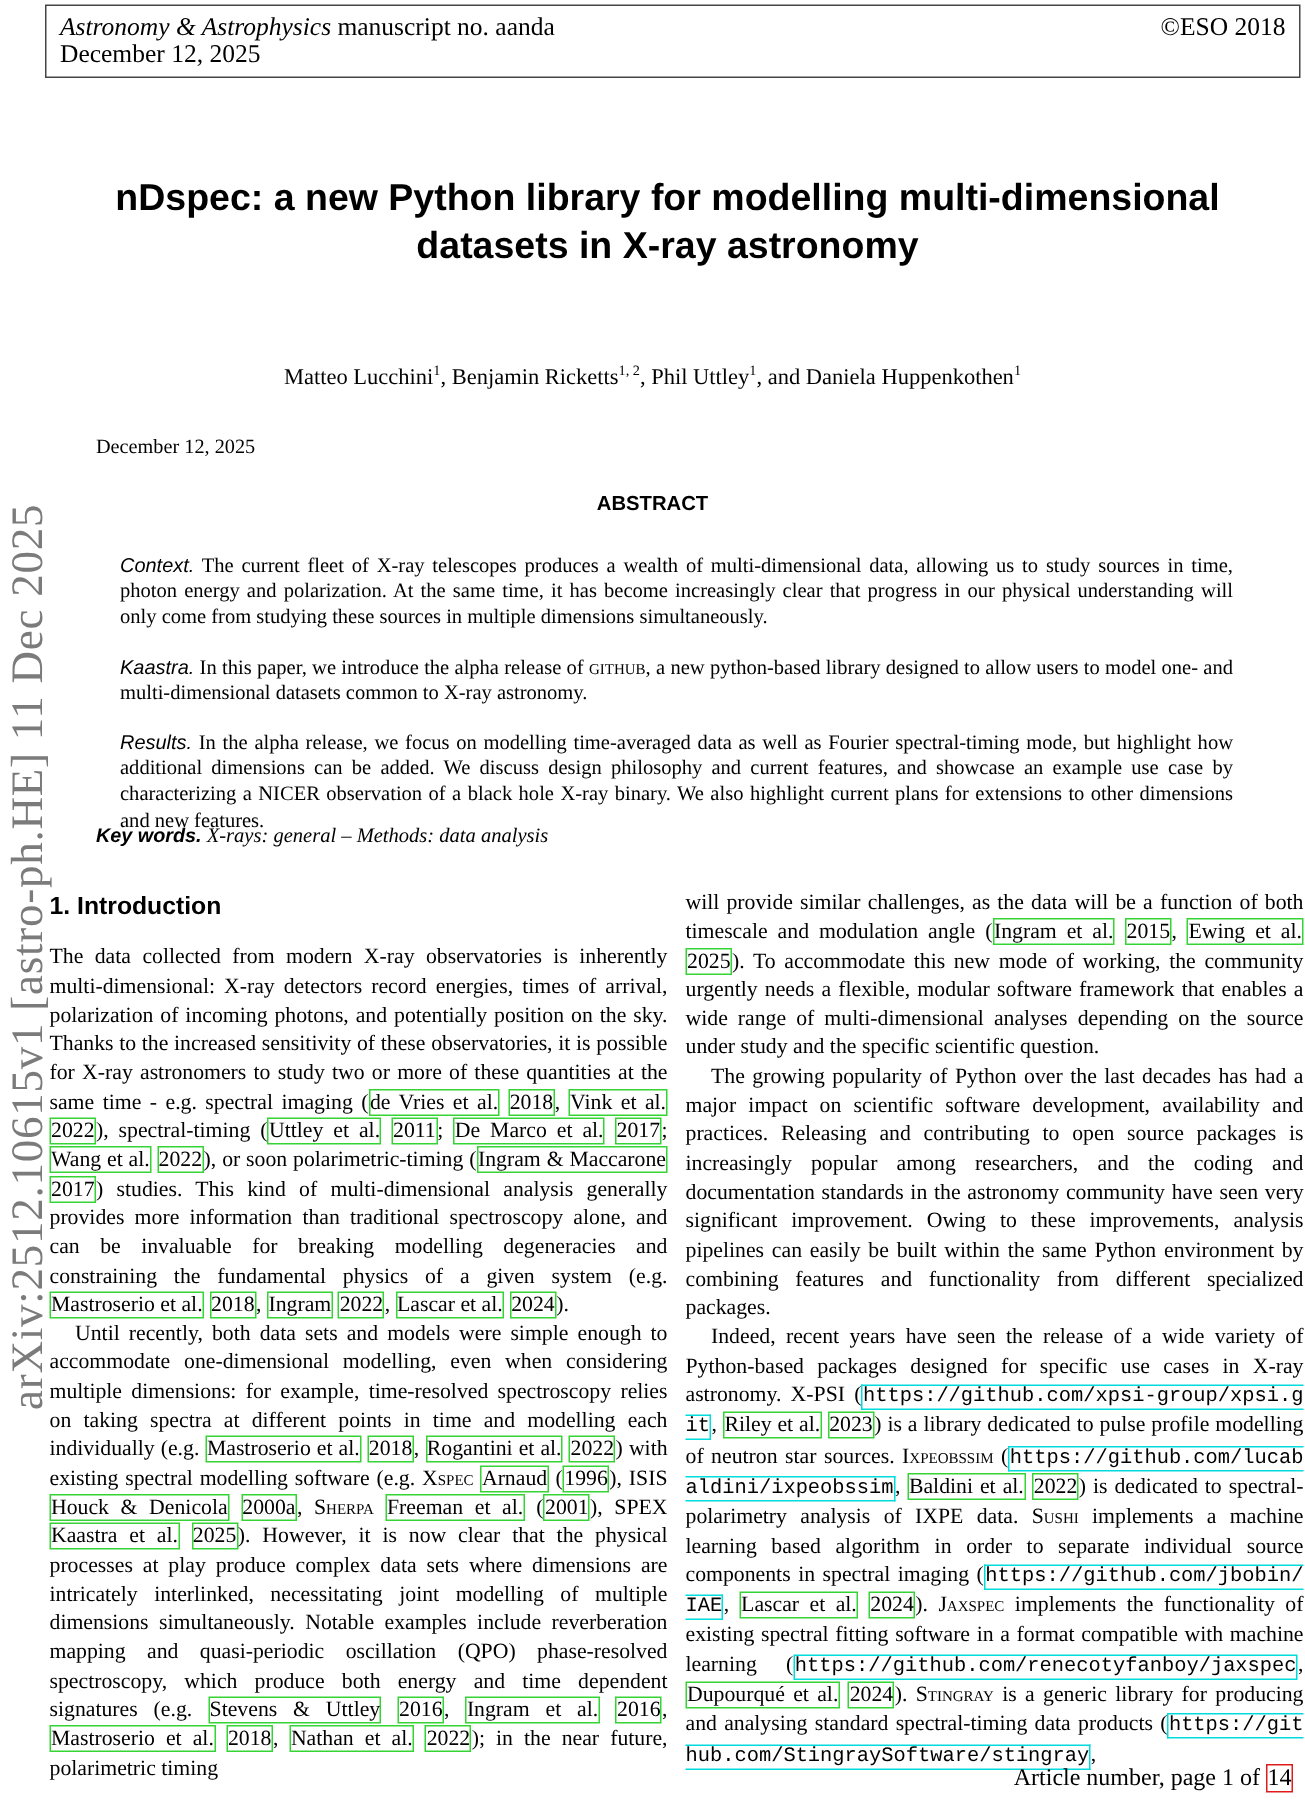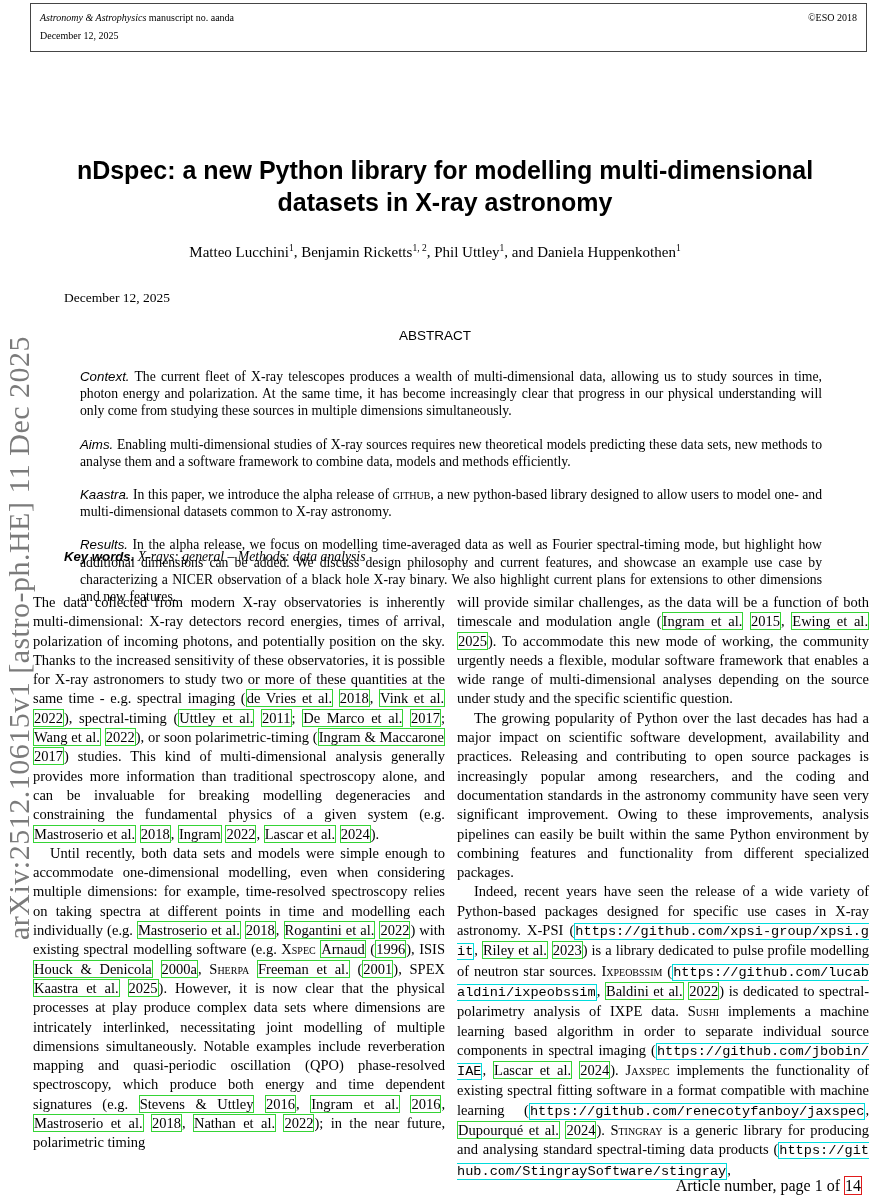--- a/index.html
+++ b/index.html
@@ -14,39 +14,39 @@
     transform-origin:0 0; transform:rotate(-90deg);
     font-size:30px; letter-spacing:0.5px; white-space:nowrap;
     color:var(--wm-gray,#7b7b7b); font-family:"Liberation Serif",serif;
   }
 
   
   .header-box {
     position:absolute; left:30px; top:3px; right:3px;
     border:1px solid #454545; box-sizing:border-box;
     display:flex; justify-content:space-between; align-items:flex-start;
-    padding:5px 9px 7px 9px; font-size:10px; line-height:17.5px;gap:26px;
+    padding:5px 9px 7px 9px; font-size:17px; line-height:17.5px;gap:26px;
   }
 
   
   .title {
     position:absolute; top:116px; left:30px; right:10px; text-align:center;
     font-family:"Liberation Sans",sans-serif; font-weight:bold;
-    font-size:25px; line-height:32px;margin-top:38px;
+    font-size:25px; line-height:32px;
   }
   .authors { position:absolute; top:198px; left:0; width:100%; text-align:center; font-size:15px;margin-top:46px; }
 
   .affils { position:absolute; top:241px; left:64px; right:30px; font-size:13.3px; line-height:17.5px; }
   .affil { padding-left:15px; text-indent:-15px; }
   .date { position:absolute; top:290px; left:64px; font-size:13.5px; }
 
   
   .abstract-head {
     position:absolute; top:328px; left:0; width:100%; text-align:center;
-    font-family:"Liberation Sans",sans-serif; font-weight:normal; font-size:13.5px;
+    font-family:"Liberation Sans",sans-serif; font-weight:bold; font-size:13.5px;
   }
   .abstract {
     position:absolute; top:352px; left:64px; width:774px;
     font-size:13.7px; line-height:17.2px; text-align:justify;
   }
   .abstract p { margin:16px; }
   .keywords { position:absolute; top:549px; left:64px; width:774px; font-size:13.7px;font-style:italic; }
 
   
   .columns { position:absolute; top:593px; left:33px; width:836px; display:flex; gap:12px; }
@@ -92,29 +92,29 @@
 
   <div class="authors"><span>Matteo Lucchini</span><sup class="seg-sup">1</sup><span>, Benjamin Ricketts</span><sup class="seg-sup">1, 2</sup><span>, Phil Uttley</span><sup class="seg-sup">1</sup><span>, and Daniela Huppenkothen</span><sup class="seg-sup">1</sup></div>
 
 
   <div class="date">December 12, 2025</div>
 
   <div class="abstract-head">ABSTRACT</div>
 
   <div class="abstract">
     <p><span class="seg-lead">Context.</span><span> The current fleet of X-ray telescopes produces a wealth of multi-dimensional data, allowing us to study sources in time, photon energy and polarization. At the same time, it has become increasingly clear that progress in our physical understanding will only come from studying these sources in multiple dimensions simultaneously.</span></p>
-    <p><span class="seg-lead">Aims.</span><span> Enabling multi-dimensional studies of X-ray sources requires new theoretical models predicting these data sets, new methods to analyse them and a software framework to combine data, models and methods efficiently.</span></p>
     <p><span class="seg-lead">Kaastra.</span><span> In this paper, we introduce the alpha release of </span><span class="seg-sc">github</span><span>, a new python-based library designed to allow users to model one- and multi-dimensional datasets common to X-ray astronomy.</span></p>
     <p><span class="seg-lead">Results.</span><span> In the alpha release, we focus on modelling time-averaged data as well as Fourier spectral-timing mode, but highlight how additional dimensions can be added. We discuss design philosophy and current features, and showcase an example use case by characterizing a NICER observation of a black hole X-ray binary. We also highlight current plans for extensions to other dimensions and new features.</span></p>
   </div>
 
   <div class="keywords"><span class="seg-bsans">Key words.</span><span>  X-rays: general – Methods: data analysis</span></div>
 
   <div class="columns">
     <div class="col">
+      <div class="section-heading">1. Introduction</div>
       <p><span>The data collected from modern X-ray observatories is inherently multi-dimensional: X-ray detectors record energies, times of arrival, polarization of incoming photons, and potentially position on the sky. Thanks to the increased sensitivity of these observatories, it is possible for X-ray astronomers to study two or more of these quantities at the same time - e.g. spectral imaging (</span><span class="seg-cite">de Vries et al.</span><span> </span><span class="seg-cite">2018</span><span>, </span><span class="seg-cite">Vink et al.</span><span> </span><span class="seg-cite">2022</span><span>), spectral-timing (</span><span class="seg-cite">Uttley et al.</span><span> </span><span class="seg-cite">2011</span><span>; </span><span class="seg-cite">De Marco et al.</span><span> </span><span class="seg-cite">2017</span><span>; </span><span class="seg-cite">Wang et al.</span><span> </span><span class="seg-cite">2022</span><span>), or soon polarimetric-timing (</span><span class="seg-cite">Ingram &amp; Maccarone</span><span> </span><span class="seg-cite">2017</span><span>) studies. This kind of multi-dimensional analysis generally provides more information than traditional spectroscopy alone, and can be invaluable for breaking modelling degeneracies and constraining the fundamental physics of a given system (e.g. </span><span class="seg-cite">Mastroserio et al.</span><span> </span><span class="seg-cite">2018</span><span>, </span><span class="seg-cite">Ingram</span><span> </span><span class="seg-cite">2022</span><span>, </span><span class="seg-cite">Lascar et al.</span><span> </span><span class="seg-cite">2024</span><span>).</span></p>
       <p class="indent"><span>Until recently, both data sets and models were simple enough to accommodate one-dimensional modelling, even when considering multiple dimensions: for example, time-resolved spectroscopy relies on taking spectra at different points in time and modelling each individually (e.g. </span><span class="seg-cite">Mastroserio et al.</span><span> </span><span class="seg-cite">2018</span><span>, </span><span class="seg-cite">Rogantini et al.</span><span> </span><span class="seg-cite">2022</span><span>) with existing spectral modelling software (e.g. </span><span class="seg-sc">Xspec</span><span> </span><span class="seg-cite">Arnaud</span><span> (</span><span class="seg-cite">1996</span><span>), ISIS </span><span class="seg-cite">Houck &amp; Denicola</span><span> </span><span class="seg-cite">2000a</span><span>, </span><span class="seg-sc">Sherpa</span><span> </span><span class="seg-cite">Freeman et al.</span><span> (</span><span class="seg-cite">2001</span><span>), SPEX </span><span class="seg-cite">Kaastra et al.</span><span> </span><span class="seg-cite">2025</span><span>). However, it is now clear that the physical processes at play produce complex data sets where dimensions are intricately interlinked, necessitating joint modelling of multiple dimensions simultaneously. Notable examples include reverberation mapping and quasi-periodic oscillation (QPO) phase-resolved spectroscopy, which produce both energy and time dependent signatures (e.g. </span><span class="seg-cite">Stevens &amp; Uttley</span><span> </span><span class="seg-cite">2016</span><span>, </span><span class="seg-cite">Ingram et al.</span><span> </span><span class="seg-cite">2016</span><span>, </span><span class="seg-cite">Mastroserio et al.</span><span> </span><span class="seg-cite">2018</span><span>, </span><span class="seg-cite">Nathan et al.</span><span> </span><span class="seg-cite">2022</span><span>); in the near future, polarimetric timing</span></p>
     </div>
     <div class="col">
       <p><span>will provide similar challenges, as the data will be a function of both timescale and modulation angle (</span><span class="seg-cite">Ingram et al.</span><span> </span><span class="seg-cite">2015</span><span>, </span><span class="seg-cite">Ewing et al.</span><span> </span><span class="seg-cite">2025</span><span>). To accommodate this new mode of working, the community urgently needs a flexible, modular software framework that enables a wide range of multi-dimensional analyses depending on the source under study and the specific scientific question.</span></p>
       <p class="indent"><span>The growing popularity of Python over the last decades has had a major impact on scientific software development, availability and practices. Releasing and contributing to open source packages is increasingly popular among researchers, and the coding and documentation standards in the astronomy community have seen very significant improvement. Owing to these improvements, analysis pipelines can easily be built within the same Python environment by combining features and functionality from different specialized packages.</span></p>
       <p class="indent"><span>Indeed, recent years have seen the release of a wide variety of Python-based packages designed for specific use cases in X-ray astronomy. X-PSI (</span><span class="seg-url">https://github.com/xpsi-group/xpsi.git</span><span>, </span><span class="seg-cite">Riley et al.</span><span> </span><span class="seg-cite">2023</span><span>) is a library dedicated to pulse profile modelling of neutron star sources. </span><span class="seg-sc">Ixpeobssim</span><span> (</span><span class="seg-url">https://github.com/lucabaldini/ixpeobssim</span><span>, </span><span class="seg-cite">Baldini et al.</span><span> </span><span class="seg-cite">2022</span><span>) is dedicated to spectral-polarimetry analysis of IXPE data. </span><span class="seg-sc">Sushi</span><span> implements a machine learning based algorithm in order to separate individual source components in spectral imaging (</span><span class="seg-url">https://github.com/jbobin/IAE</span><span>, </span><span class="seg-cite">Lascar et al.</span><span> </span><span class="seg-cite">2024</span><span>). </span><span class="seg-sc">Jaxspec</span><span> implements the functionality of existing spectral fitting software in a format compatible with machine learning (</span><span class="seg-url">https://github.com/renecotyfanboy/jaxspec</span><span>, </span><span class="seg-cite">Dupourqué et al.</span><span> </span><span class="seg-cite">2024</span><span>). </span><span class="seg-sc">Stingray</span><span> is a generic library for producing and analysing standard spectral-timing data products (</span><span class="seg-url">https://github.com/StingraySoftware/stingray</span><span>,</span></p>
     </div>
   </div>
 

